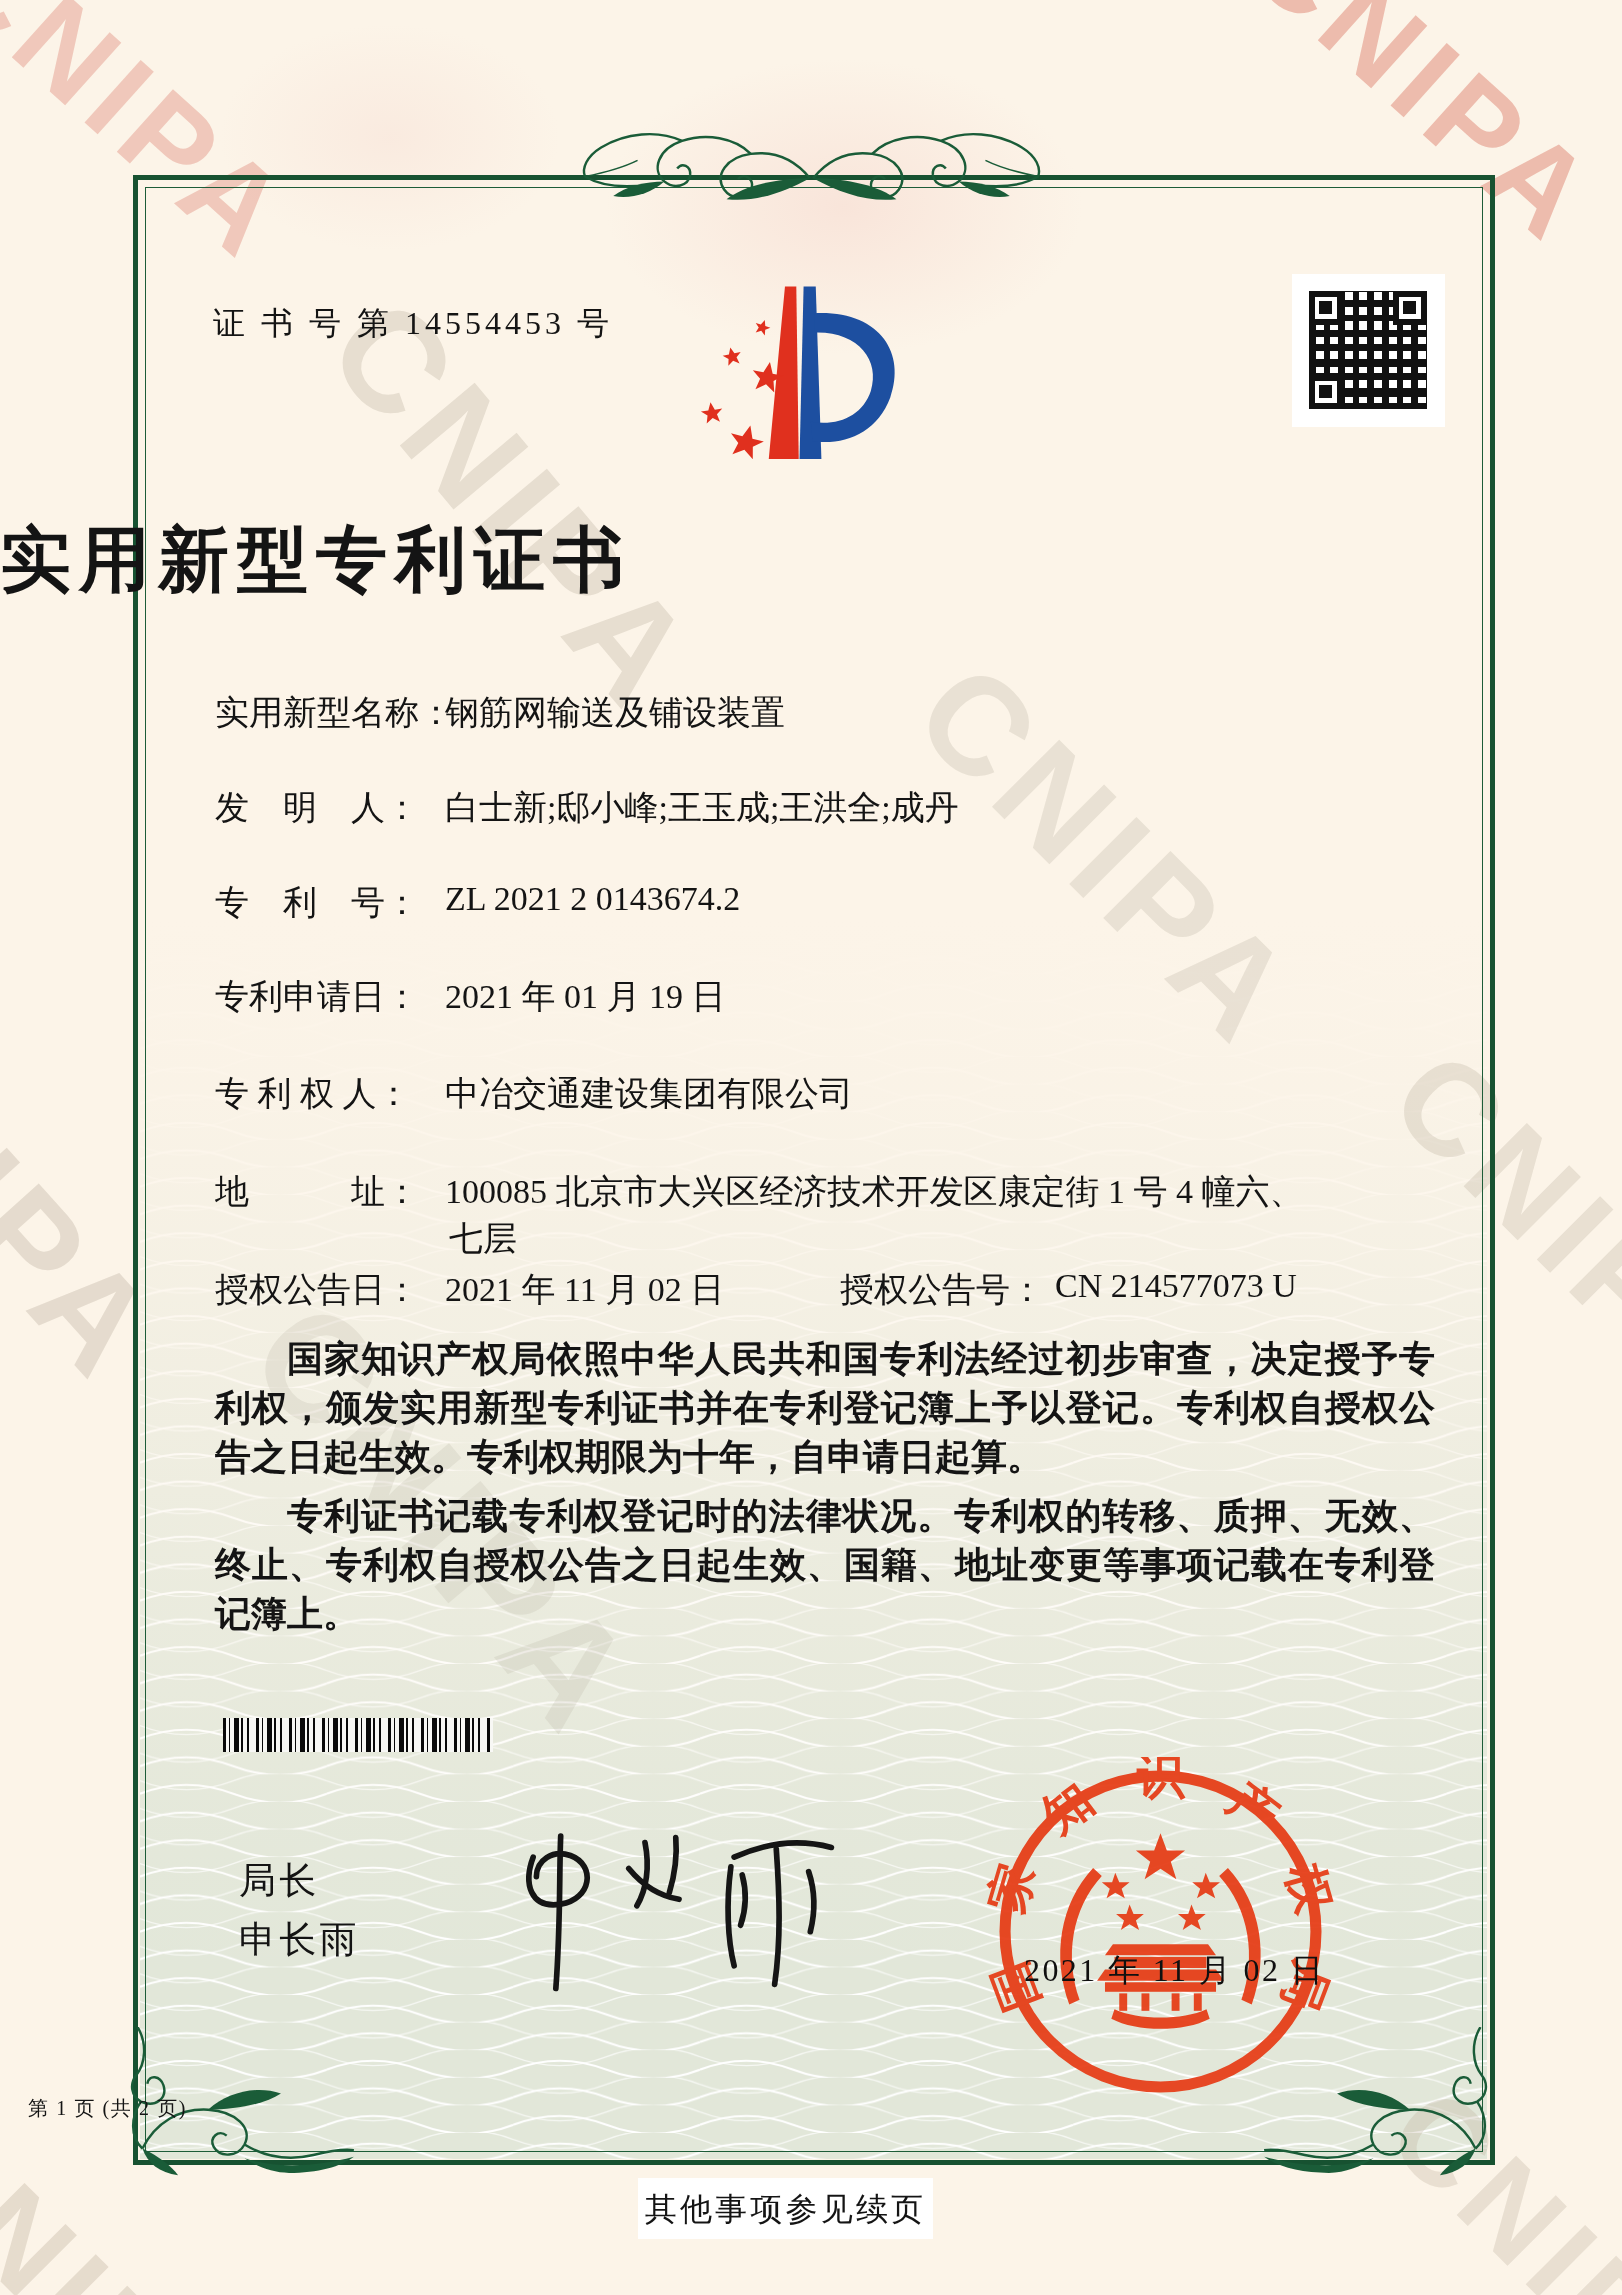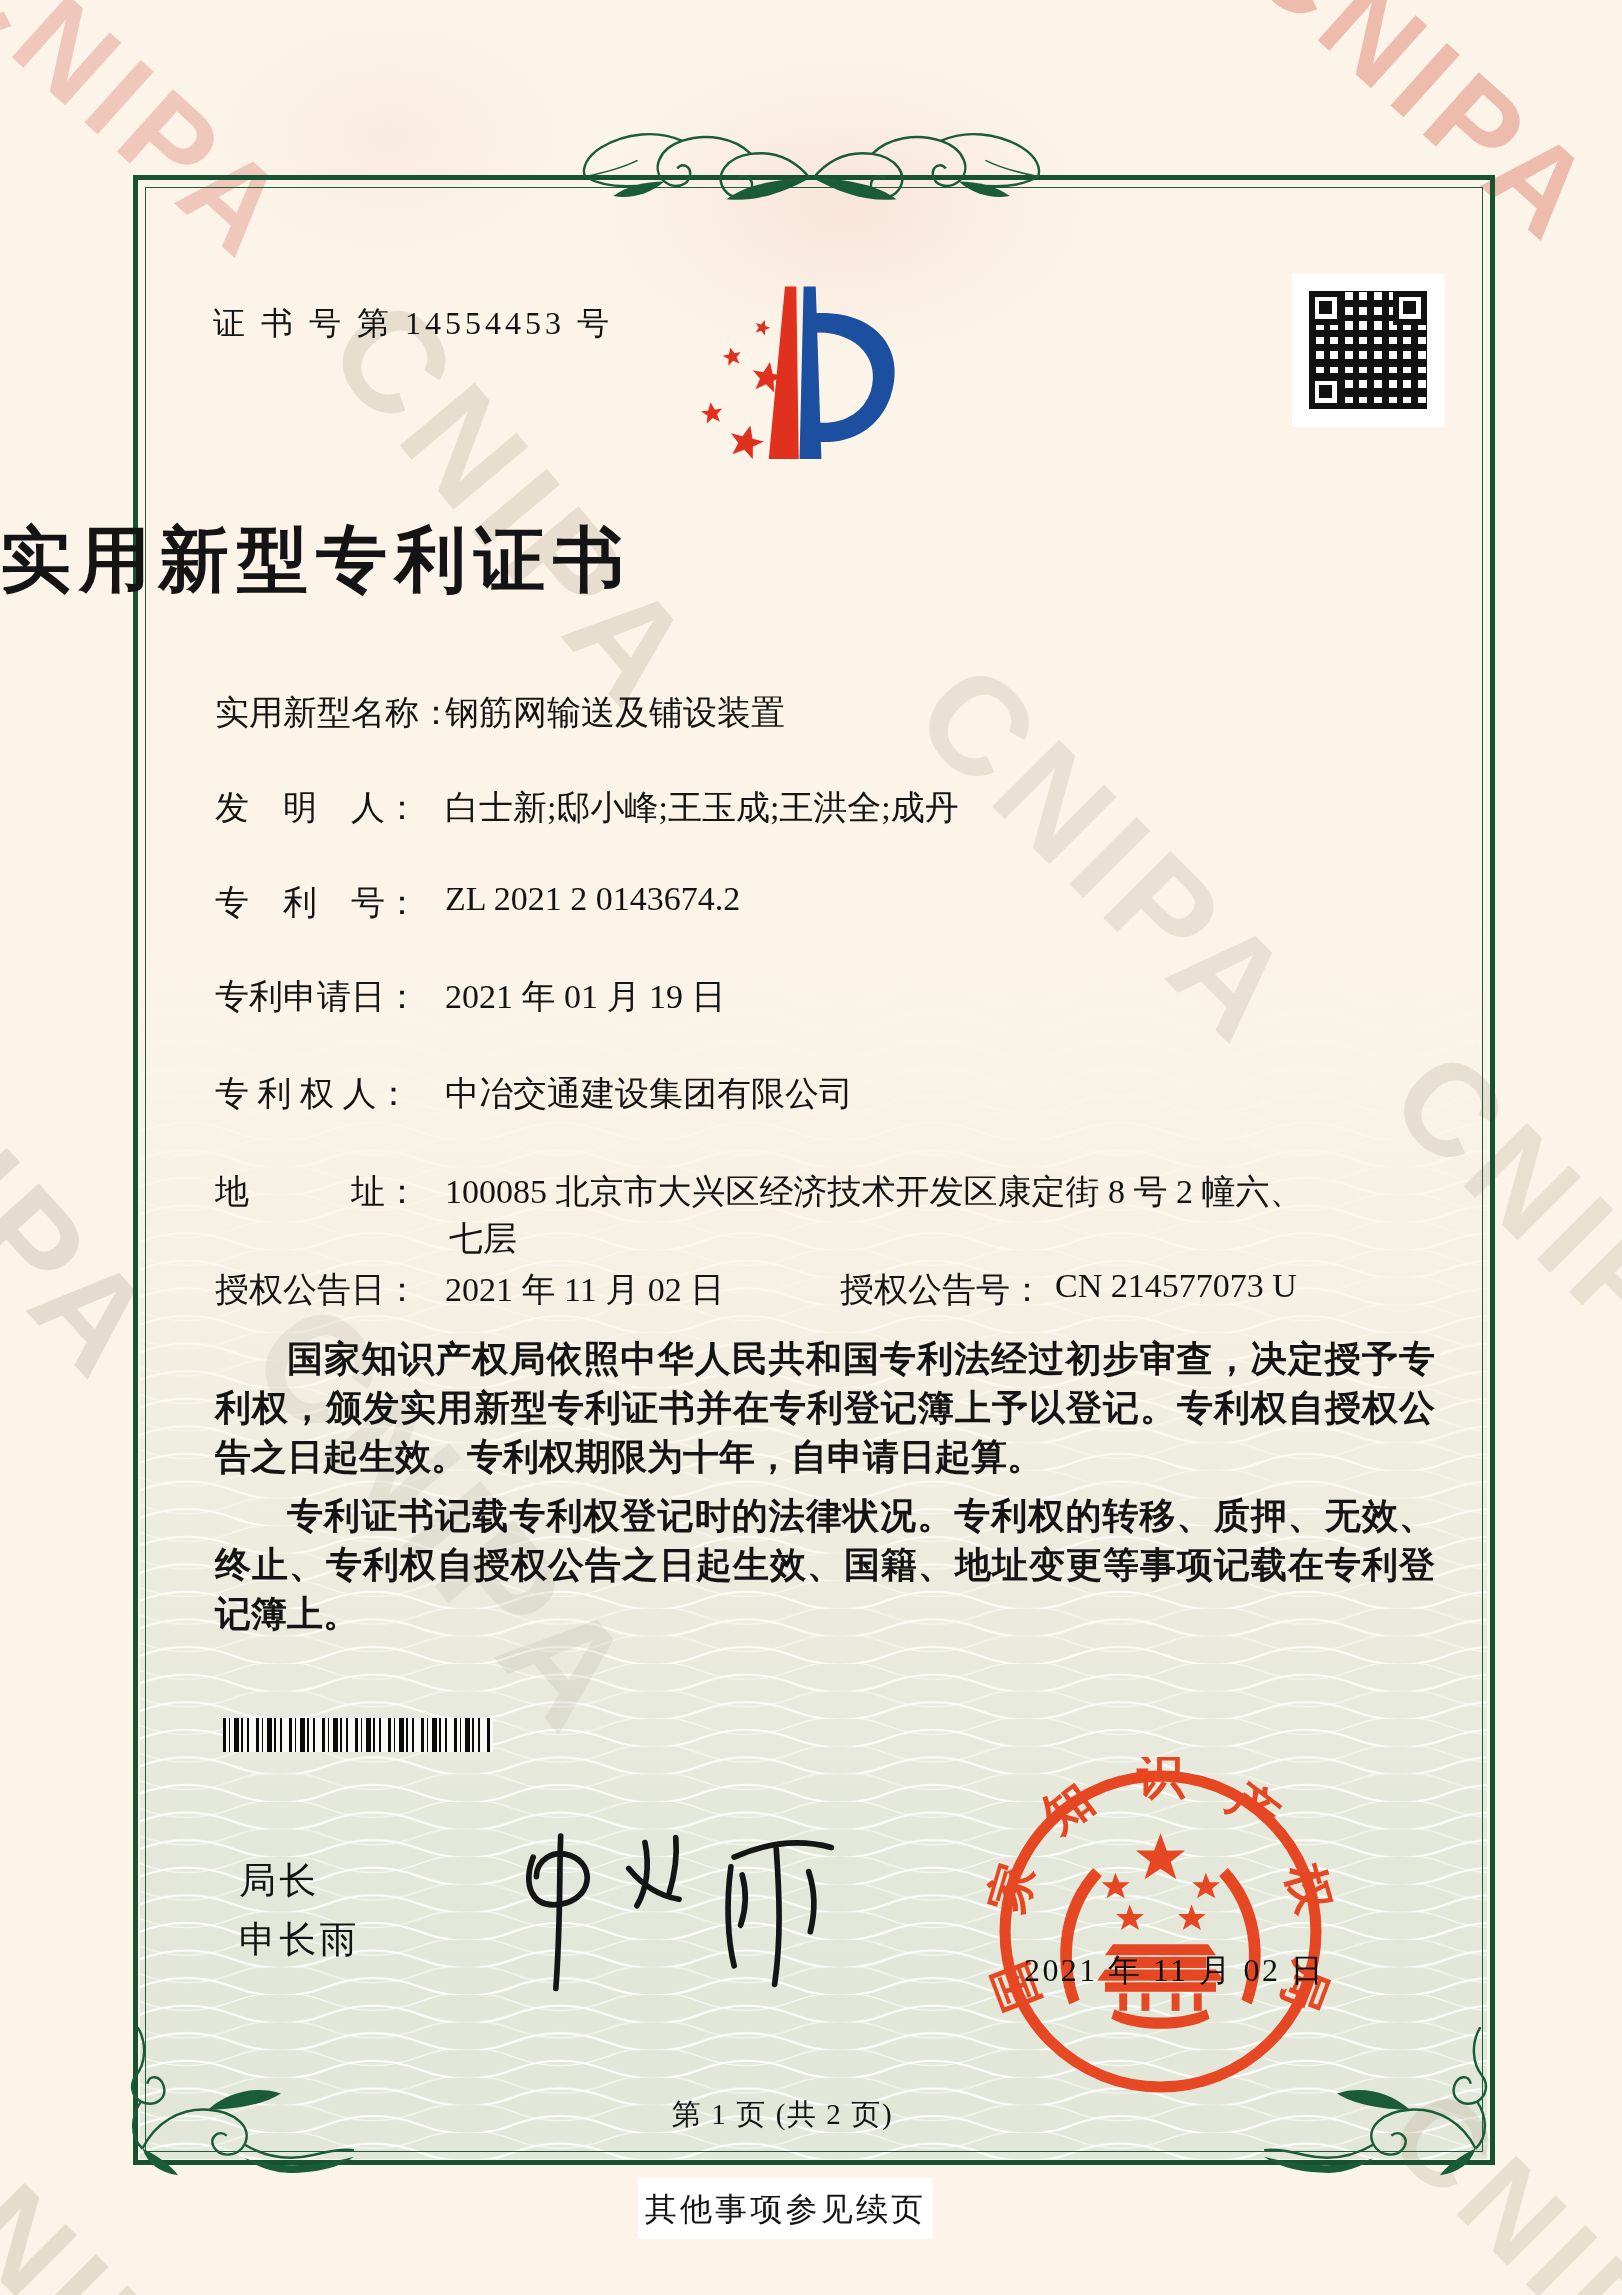--- a/index.html
+++ b/index.html
@@ -44,21 +44,21 @@
   .barcode{left:223px;top:1718px;width:270px;height:34px;background-color:#f8f8f5;
      background-image:repeating-linear-gradient(90deg,#0a0a0a 0 3.2px,transparent 3.2px 5.7px,
         #0a0a0a 5.7px 7.3px,transparent 7.3px 11.4px,#0a0a0a 11.4px 16px,transparent 16px 18px,
         #0a0a0a 18px 20px,transparent 20px 24px,#0a0a0a 24px 26px,transparent 26px 33px);}
 
   .role{left:239px;top:1856px;font-size:37px;letter-spacing:3.2px;}
   .signer{left:239px;top:1915px;font-size:37px;letter-spacing:3.2px;}
 
   .sealdate{left:1024px;top:1949px;font-size:32px;letter-spacing:2.4px;color:#101010;z-index:8;}
 
-  .pageinfo{left:28px;top:2095px;width:1509px;text-align:center;font-size:29px;letter-spacing:1.6px;}
+  .pageinfo{left:28px;top:2095px;width:1509px;font-size:20px;letter-spacing:1.6px;}
   .contbox{left:638px;top:2178px;width:295px;height:61px;background:#ffffff;z-index:7;
            text-align:center;font-size:32px;line-height:63px;letter-spacing:3.2px;}
 
   .qrwrap{left:1292px;top:274px;width:153px;height:153px;background:#ffffff;z-index:6;}
   .qr{position:absolute;left:17px;top:17px;width:118px;height:118px;background-color:#ffffff;
      background-image:
        repeating-linear-gradient(90deg,#111 0 6.5px,transparent 6.5px 14.6px),
        repeating-linear-gradient(0deg,#111 0 6.5px,transparent 6.5px 14.6px),
        repeating-linear-gradient(0deg,transparent 0 12px,#111 12px 18px,transparent 18px 30px);}
   .qr-finder{position:absolute;width:34px;height:34px;border:6.5px solid #111;background:#fff;box-sizing:border-box;}
@@ -165,21 +165,21 @@
   <div class="abs z row" style="top:974px;">
     <span class="lbl">专利申请日：</span>
     <span class="val">2021 年 01 月 19 日</span>
   </div>
   <div class="abs z row" style="top:1071px;">
     <span class="lbl">专 利 权 人：</span>
     <span class="val">中冶交通建设集团有限公司</span>
   </div>
   <div class="abs z row" style="top:1169px;">
     <span class="lbl">地　　　址：</span>
-    <span class="val">100085 北京市大兴区经济技术开发区康定街 8 号 2 幢六、</span>
+    <span class="val">100085 北京市大兴区经济技术开发区康定街 1 号 4 幢六、</span>
   </div>
   <div class="abs z row" style="top:1216px;">
     <span class="val" style="left:449px;">七层</span>
   </div>
   <div class="abs z row" style="top:1267px;">
     <span class="lbl">授权公告日：</span>
     <span class="val">2021 年 11 月 02 日</span>
     <span class="lbl2">授权公告号：</span>
     <span class="val2">CN 214577073 U</span>
   </div>

